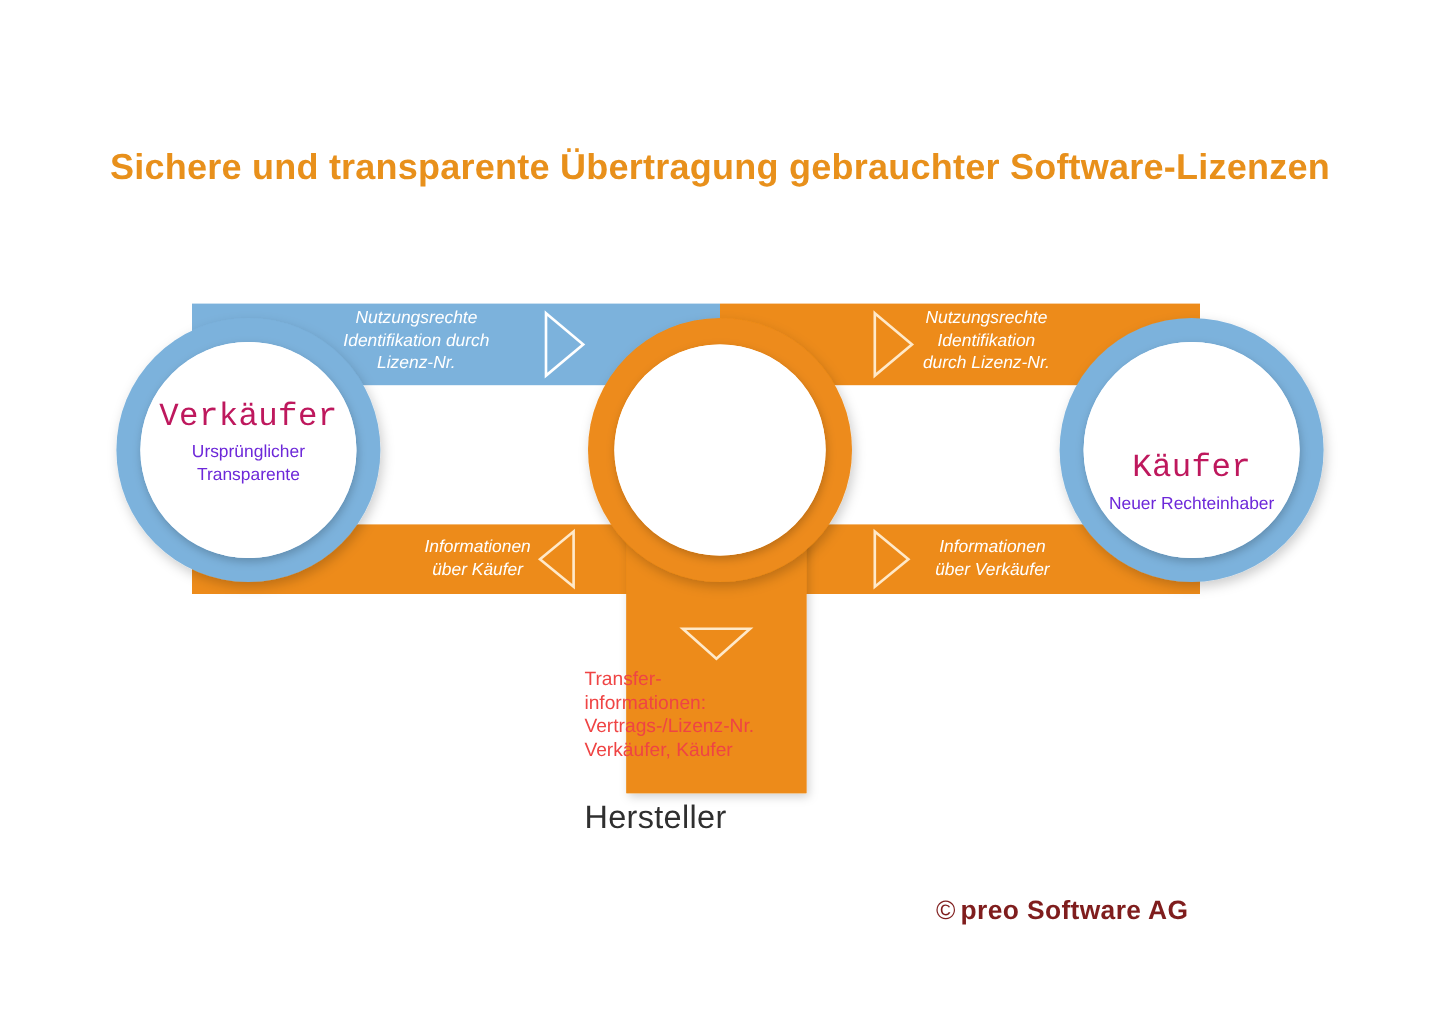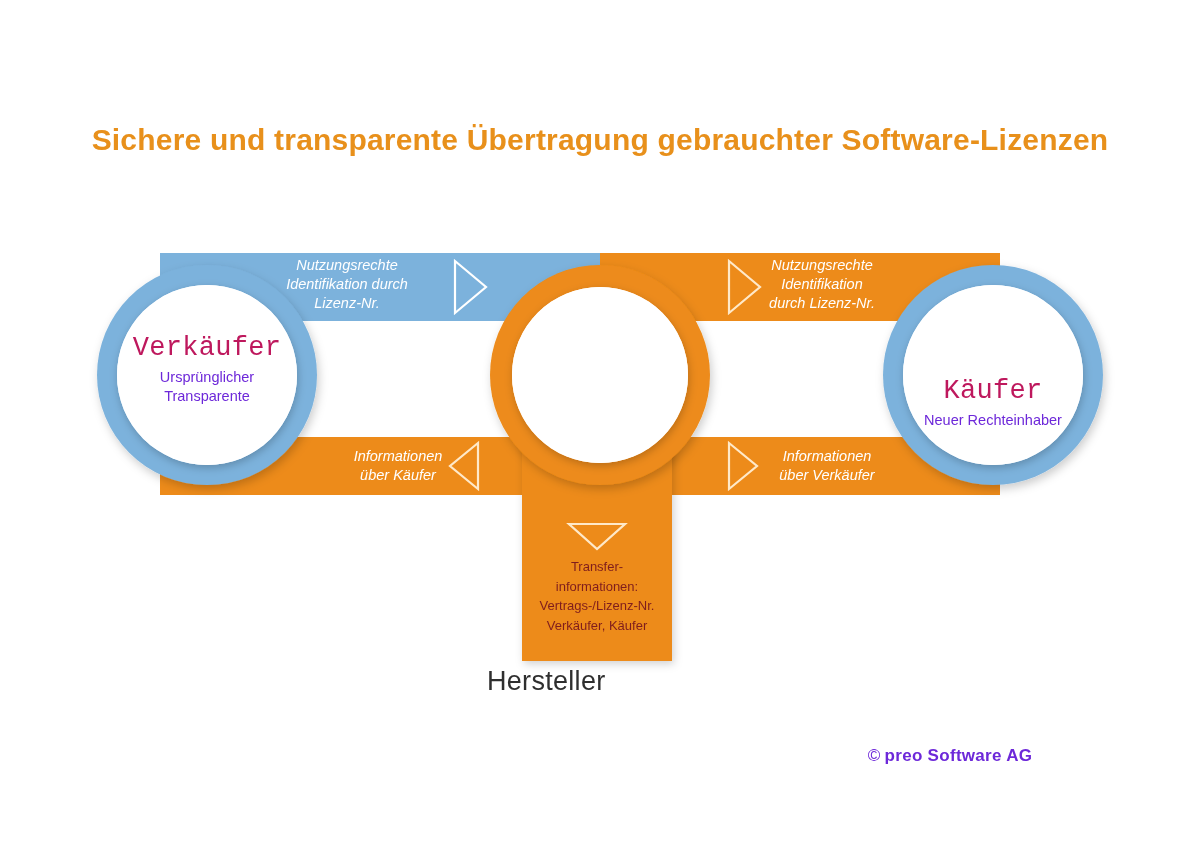--- a/index.html
+++ b/index.html
@@ -75,23 +75,23 @@
     line-height: 19px;
     color: #6d28d9;
   }
 
   
   #stem-label {
     position: absolute;
     left: 487px;
     top: 557px;
     width: 220px;
-    text-align: center;
-    color: #7f1d1d;
-    font-size: 13px;
+    text-align: left;
+    color: #ef4444;
+    font-size: 16px;
     line-height: 19.5px;
     white-space: nowrap;
     pointer-events: none;
   }
   #hersteller {
     position: absolute;
     left: 487px;
     top: 666px;
     width: 220px;
     text-align: left;
@@ -99,24 +99,24 @@
     color: #2f2f2f;
     letter-spacing: 0.3px;
   }
 
   
   #footer {
     position: absolute;
     left: 780px;
     top: 746px;
     width: 340px;
-    text-align: center;
-    font-size: 17px;
+    text-align: left;
+    font-size: 22px;
     font-weight: bold;
-    color: #6d28d9;
+    color: #7f1d1d;
     letter-spacing: 0.3px;
     white-space: nowrap;
   }
   #footer .copy-glyph {
     display: inline-block;
     margin-right: 4px;
     font-weight: normal;
   }
 </style>
 </head>

